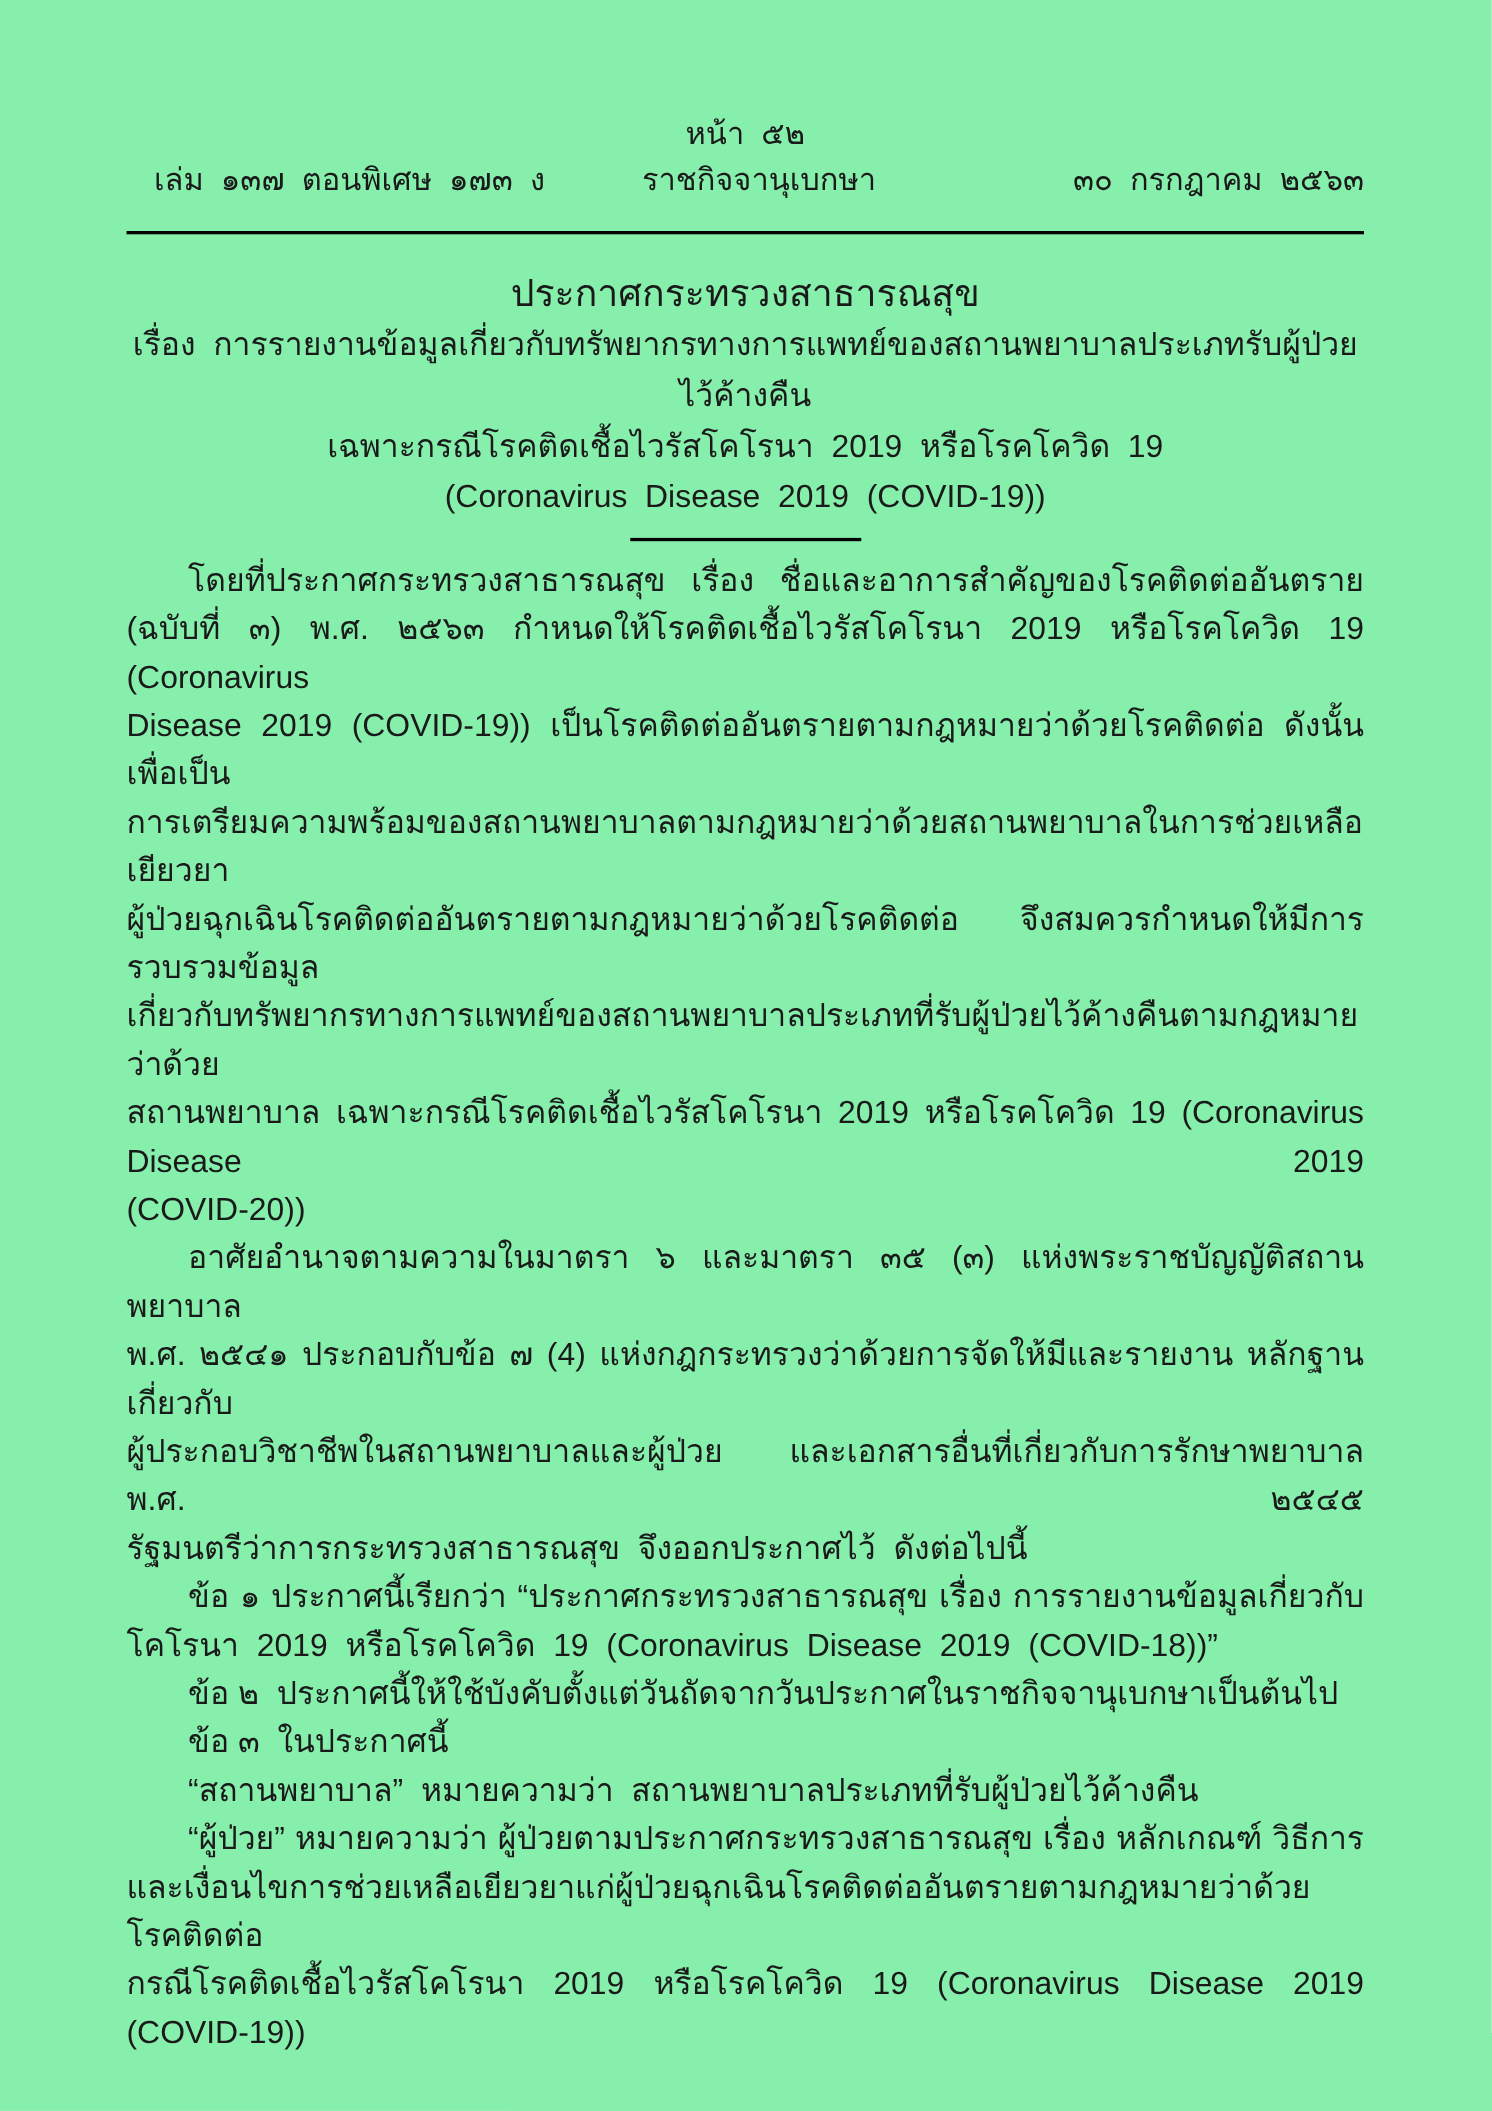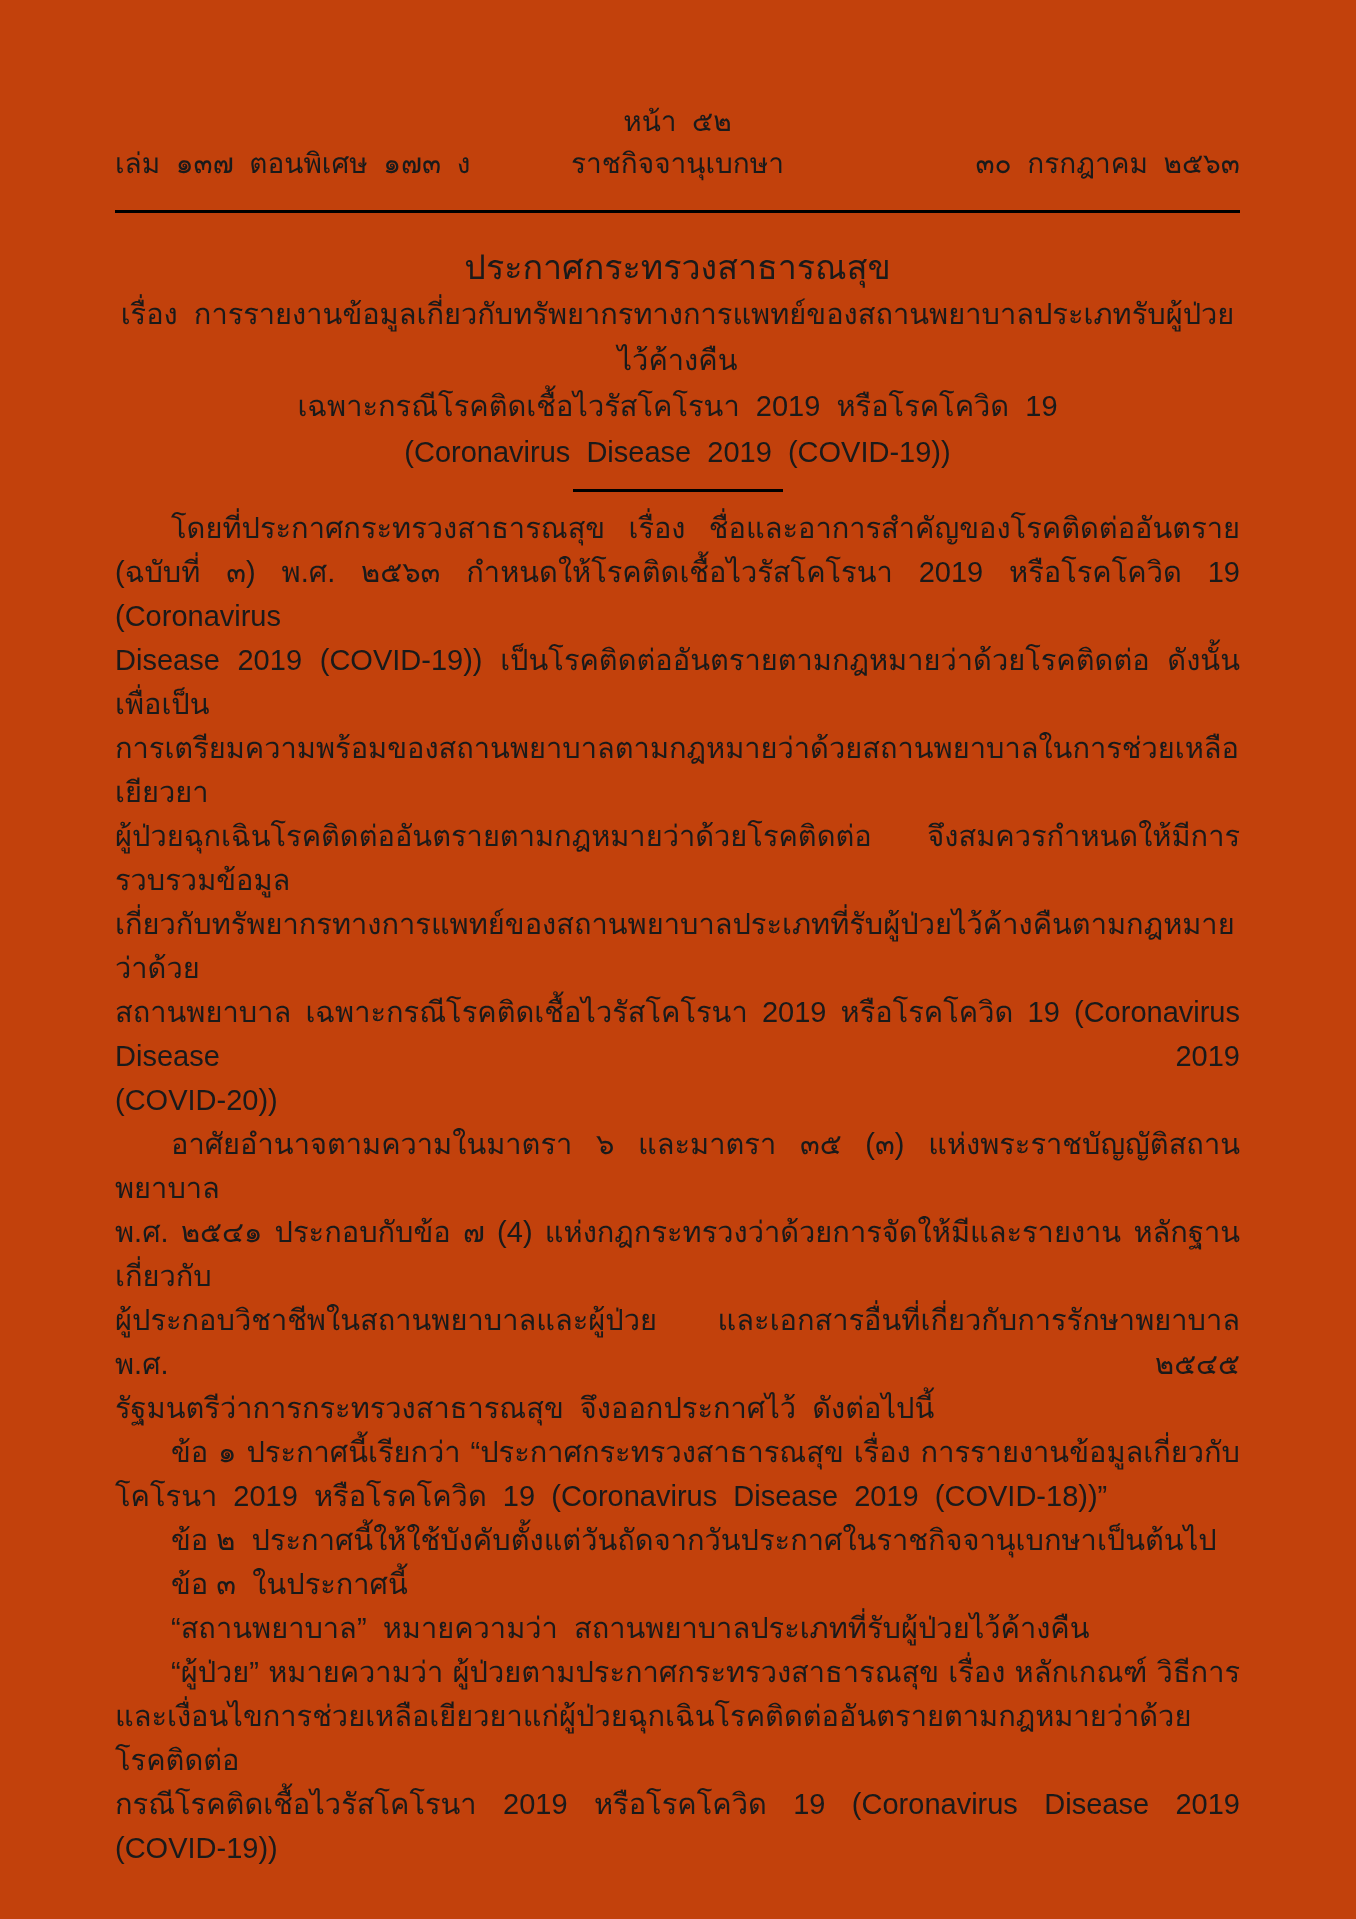--- a/index.html
+++ b/index.html
@@ -1,40 +1,40 @@
 <!DOCTYPE html>
 <html lang="th"><head>
 <meta charset="utf-8">
 <style>
   html, body { margin: 0; padding: 0; background: #e8e8e8; }
   .page {
     position: relative;
     width: 1356px;
     height: 1919px;
     margin: 0 auto;
-    background: #c2410c;
+    background: #86efac;
     color: #1a1a1a;
     font-family: "Liberation Sans", "DejaVu Sans", sans-serif;
     box-sizing: border-box;
     padding: 102px 116px 12px 115px;
   }
   .page-number {
     text-align: center;
     font-size: 28px;
     line-height: 40px;
     white-space: pre-wrap;
   }
   .meta-row {
     display: flex;
     align-items: baseline;
     font-size: 28px;
     line-height: 40px;
     margin-top: 2px;
   }
-  .meta-left  { flex: 1 1 0; text-align: left;  white-space: pre-wrap; }
+  .meta-left  { flex: 1 1 0; text-align: left;  white-space: pre-wrap; margin-left: 25px; }
   .meta-center{ flex: 0 0 auto; text-align: center; white-space: pre-wrap; }
   .meta-right { flex: 1 1 0; text-align: right; white-space: pre-wrap; }
   .header-rule {
     margin-top: 26px;
     border: 0;
     border-top: 3px solid #000000;
     height: 0;
   }
   .doc-title {
     margin-top: 30px;

